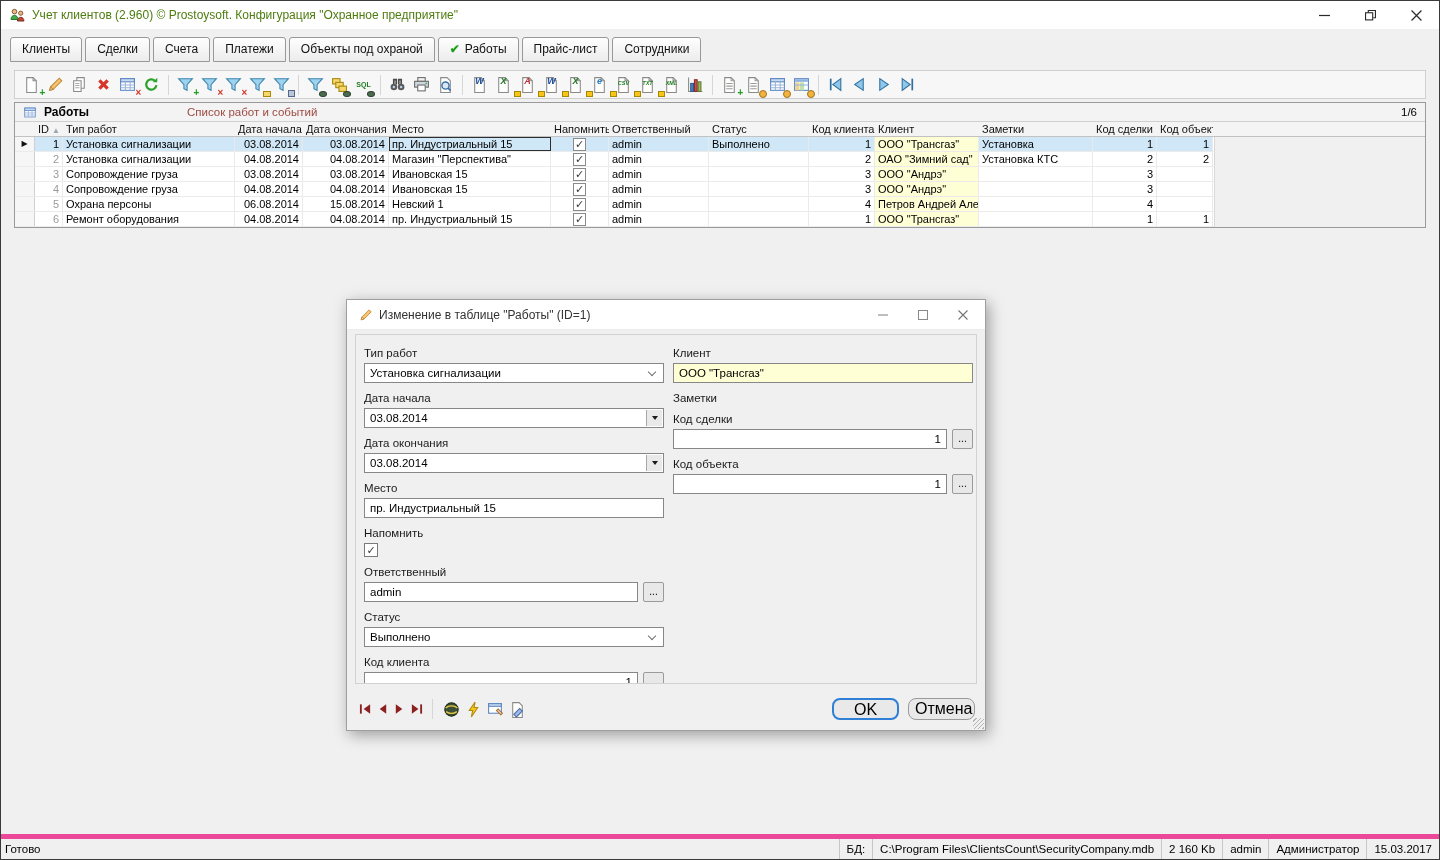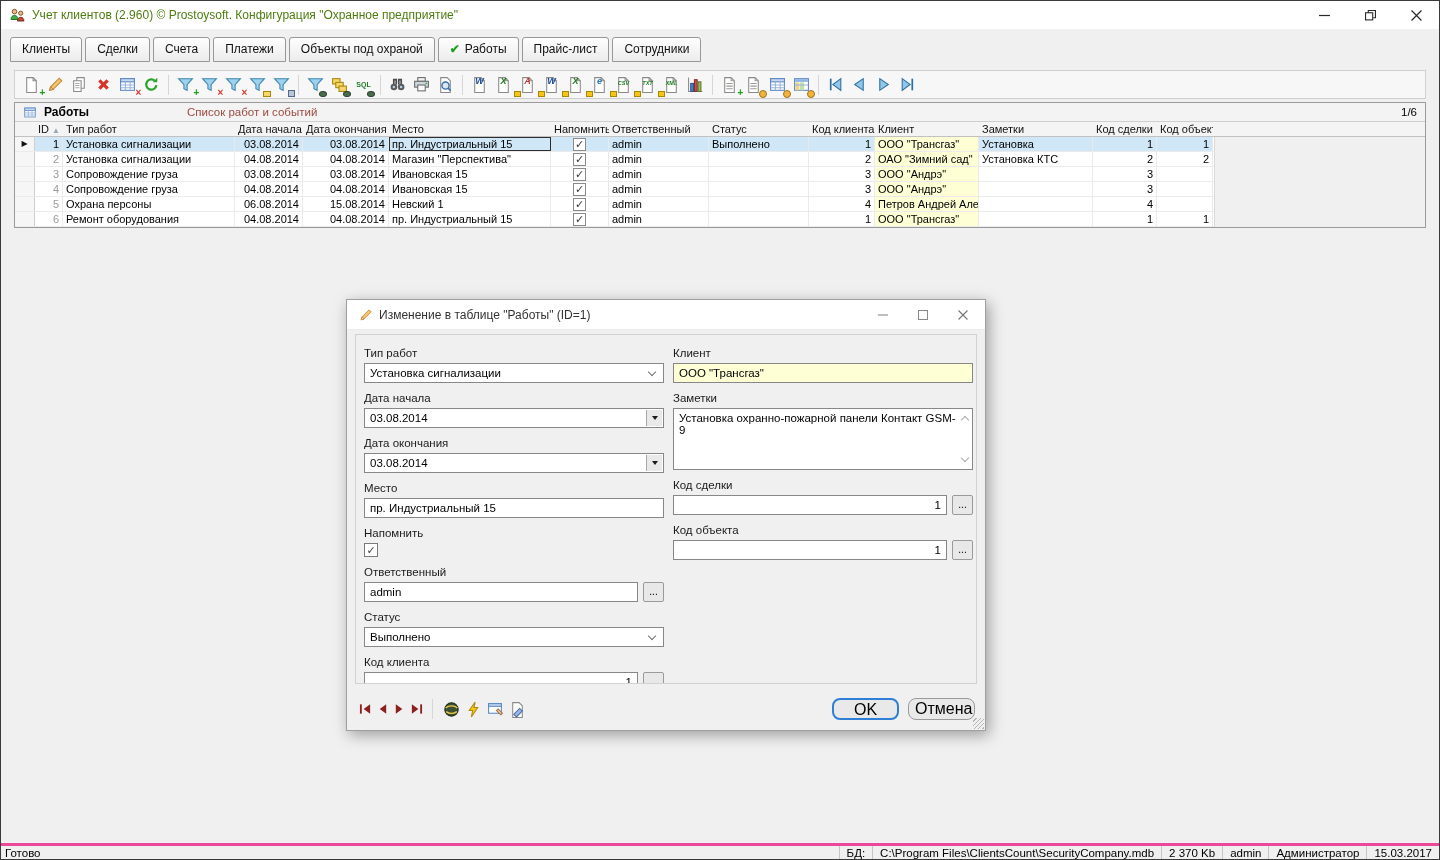--- a/index.html
+++ b/index.html
@@ -89,21 +89,21 @@
   .dnav { width:17px; height:16px; border:none; background:transparent; padding:0; display:flex; align-items:center; justify-content:center; }
   .dnav svg { width:13px; height:12px; }
   .dico { width:22px; height:20px; border:none; background:transparent; padding:0; display:flex; align-items:center; justify-content:center; }
   .dico svg { width:17px; height:17px; }
   .btn { width:67px; height:22px; background:#e9e9e9; border:1px solid #9a9a9a; border-radius:8px; font-size:16px; font-family:inherit; }
   .btn.ok { border:2px solid #2f7fd6; margin-left:auto; }
   .btn.cancel { margin-left:9px; }
   .grip { position:absolute; right:1px; bottom:1px; width:11px; height:11px; background:repeating-linear-gradient(135deg, transparent 0 2px, #b5b5b5 2px 3px); }
 
   
-  .statusbar { position:absolute; left:0; right:0; bottom:0; height:16px; background:#f0f0f0; border-top:3px solid #ec4899; display:flex; align-items:stretch; font-size:11.5px; }
+  .statusbar { position:absolute; left:0; right:0; bottom:0; height:25px; background:#f0f0f0; border-top:5px solid #ec4899; display:flex; align-items:stretch; font-size:11.5px; }
   .sseg { display:flex; align-items:center; padding:0 7px; border-left:1px solid #c6c6c6; white-space:nowrap; }
   .sseg.first { flex:1; border-left:none; padding-left:4px; }
 </style>
 </head>
 <body>
 
 <svg width="0" height="0" style="position:absolute">
   <defs>
     <symbol id="i-doc" viewBox="0 0 16 16">
         <path d="M3.5 1.5h6l3 3v11h-9z" fill="#fffffe" stroke="#8a8a8a"></path>
@@ -738,25 +738,20 @@
 
       <div class="dcol">
         <div class="fld">
           <div class="flabel">Клиент</div>
           <div class="fctrl yellowbg">
               <span>ООО "Трансгаз"</span>
             </div>
         </div>
         <div class="fld">
           <div class="flabel">Заметки</div>
-          <div class="fctrl notes">
-              <span>Установка охранно-пожарной панели Контакт GSM-9</span>
-              <span class="nchev up"></span>
-              <span class="nchev dn"></span>
-            </div>
         </div>
         <div class="fld">
           <div class="flabel">Код сделки</div>
           <div class="frow">
             <div class="fctrl right">
                 <span>1</span>
               </div>
             <button class="dots">...</button>
           </div>
         </div>
@@ -817,19 +812,19 @@
       <button class="btn ok">OK</button>
       <button class="btn cancel">Отмена</button>
     </div>
     <div class="grip"></div>
   </div>
 
   <div class="statusbar">
     <div class="sseg first">Готово</div>
     <div class="sseg">БД:</div>
     <div class="sseg">C:\Program Files\ClientsCount\SecurityCompany.mdb</div>
-    <div class="sseg">2 370 Kb</div>
+    <div class="sseg">2 160 Kb</div>
     <div class="sseg">admin</div>
     <div class="sseg">Администратор</div>
     <div class="sseg">15.03.2017</div>
   </div>
 
 </div>
 
 </body></html>

